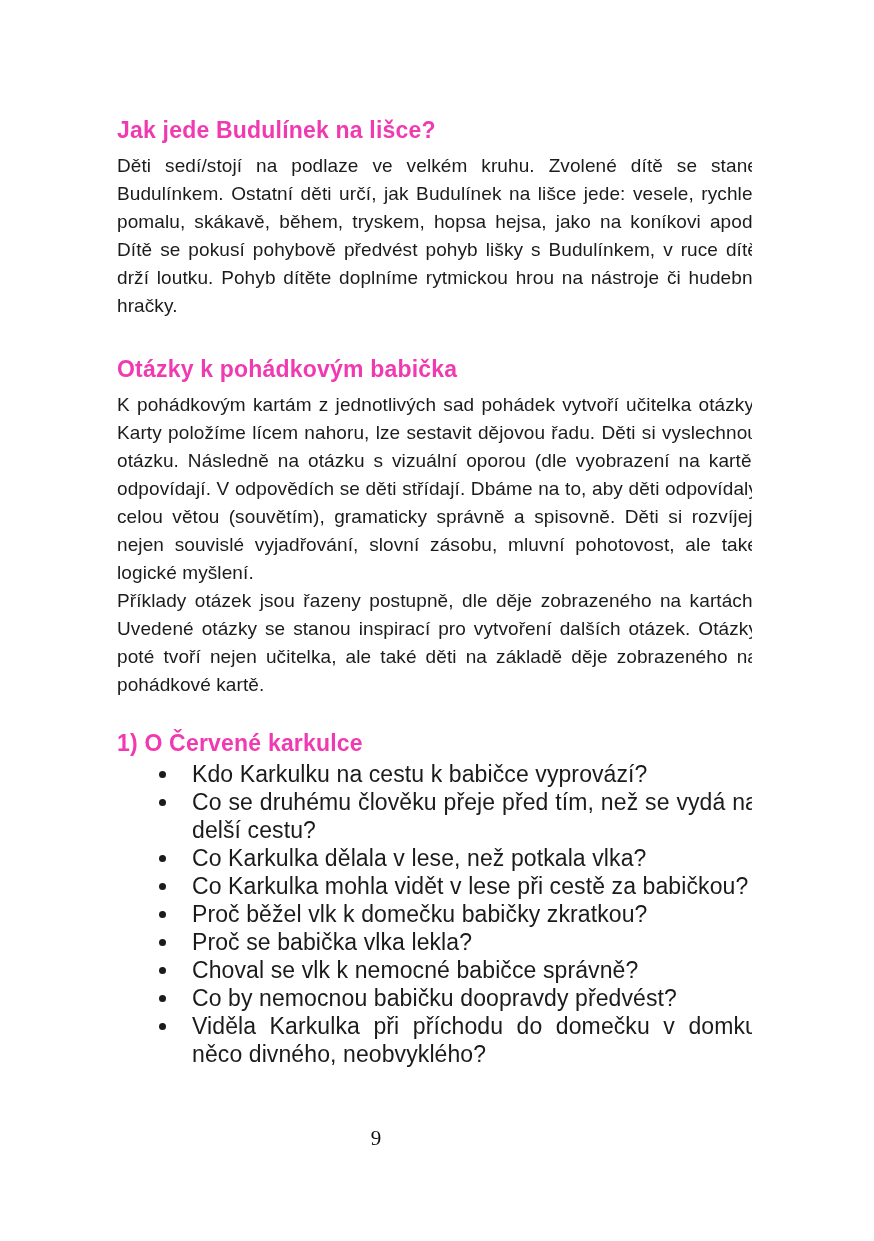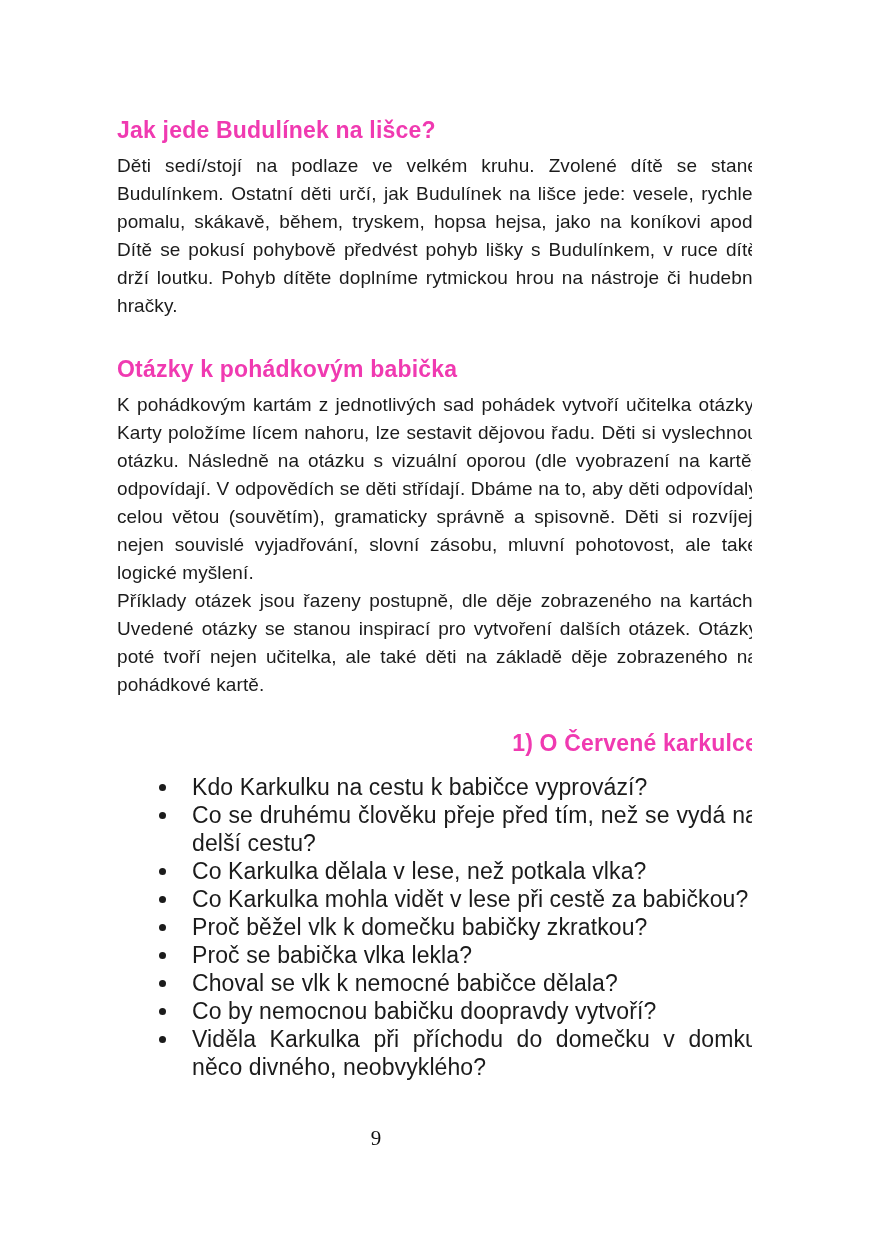--- a/index.html
+++ b/index.html
@@ -21,21 +21,21 @@
   }
   .section-heading {
     font-size: 23px;
     font-weight: 700;
     color: #f03ab1;
     margin: 0 0 8px 0;
     line-height: 28px;
     letter-spacing: 0.2px;
   }
   .section-heading.gap-lg { margin-top: 35px; }
-  .section-heading.gap-md { margin-top: 30px; margin-bottom: 16px; text-align: right; }
+  .section-heading.gap-md { margin-top: 30px; margin-bottom: 3px; }
   .body-para {
     font-size: 19px;
     line-height: 28px;
     text-align: justify;
     margin: 0;
     letter-spacing: 0.1px;
   }
   .bullet-list {
     list-style: none;
     margin: 0;
@@ -84,21 +84,21 @@
     <p class="body-para">Příklady otázek jsou řazeny postupně, dle děje zobrazeného na kartách. Uvedené otázky se stanou inspirací pro vytvoření dalších otázek. Otázky poté tvoří nejen učitelka, ale také děti na základě děje zobrazeného na pohádkové kartě.</p>
 
     <h2 class="section-heading gap-md">1) O Červené karkulce</h2>
     <ul class="bullet-list">
       <li>Kdo Karkulku na cestu k babičce vyprovází?</li>
       <li>Co se druhému člověku přeje před tím, než se vydá na delší cestu?</li>
       <li>Co Karkulka dělala v lese, než potkala vlka?</li>
       <li>Co Karkulka mohla vidět v lese při cestě za babičkou?</li>
       <li>Proč běžel vlk k domečku babičky zkratkou?</li>
       <li>Proč se babička vlka lekla?</li>
-      <li>Choval se vlk k nemocné babičce dělala?</li>
-      <li>Co by nemocnou babičku doopravdy vytvoří?</li>
+      <li>Choval se vlk k nemocné babičce správně?</li>
+      <li>Co by nemocnou babičku doopravdy předvést?</li>
       <li>Viděla Karkulka při příchodu do domečku v domku něco divného, neobvyklého?</li>
     </ul>
 
   </div>
 
   <div class="page-number">9</div>
 </div>
 
 </body></html>

